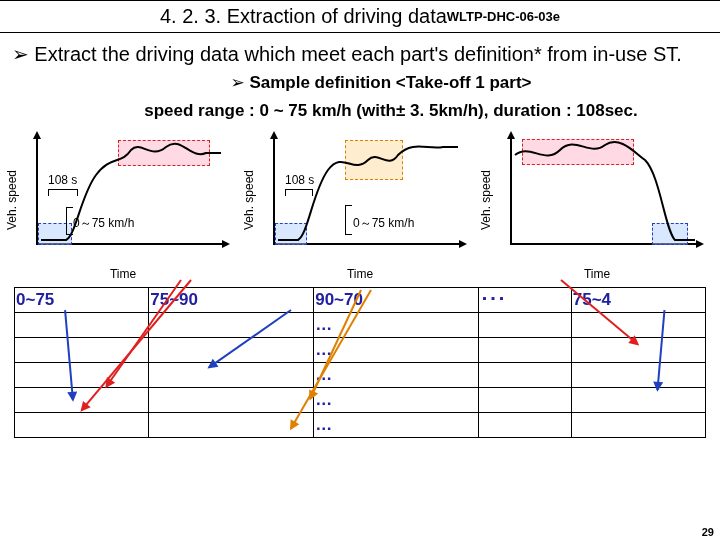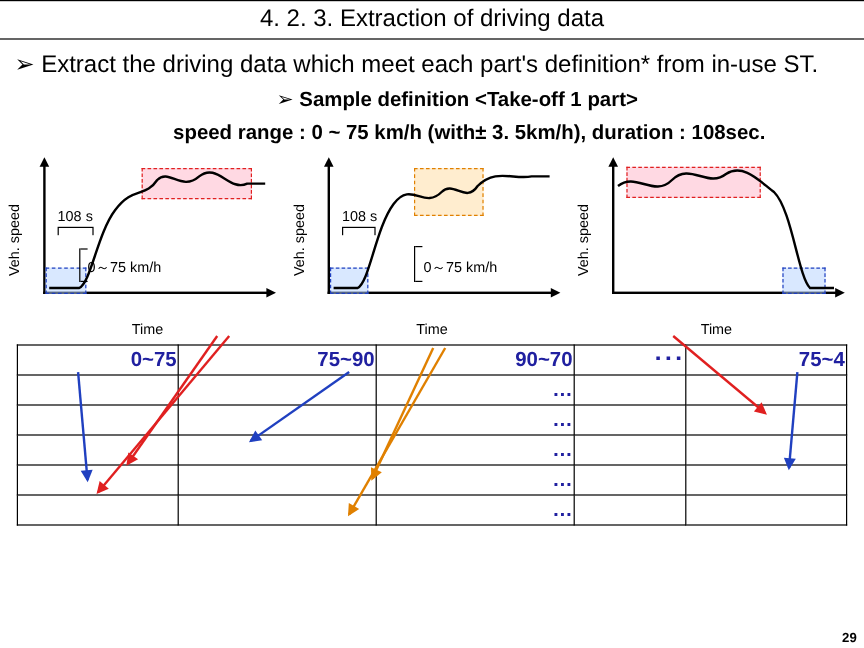--- a/index.html
+++ b/index.html
@@ -150,21 +150,21 @@
   .table-wrap {
     padding: 22px 14px 0 14px;
   }
   table {
     border-collapse: collapse;
     width: 100%;
   }
   td {
     border: 1px solid #000;
     height: 22px;
-    text-align: right;
+    text-align: left;
     font-size: 17px;
     font-weight: bold;
     color: #2020a0;
     position: relative;
   }
   .pagenum {
     position: absolute;
     bottom: 2px;
     right: 6px;
     font-size: 11px;
@@ -189,20 +189,21 @@
   }
   .from-arrow.blue::after { border-top: 10px solid #2040c0; }
   .from-arrow.red::after { border-top: 10px solid #e02020; }
   .from-arrow.orange::after { border-top: 10px solid #e08000; }
 </style>
 </head>
 <body>
 
 <div class="header">
   <span class="title">4. 2. 3. Extraction of driving data</span>
+  <span class="docid">WLTP-DHC-06-03e</span>
 </div>
 
 <div class="body-text arrow-bullet">Extract the driving data which meet each part's definition* from in-use ST.</div>
 <div class="indent-text arrow-bullet">Sample definition &lt;Take-off 1 part&gt;</div>
 <div class="indent-text" style="padding-left:74px">speed range : 0 ~ 75 km/h (with± 3. 5km/h), duration : 108sec.</div>
 
 <div class="graphs">
 
   <div class="graph">
     <div class="ylabel">Veh. speed</div>

